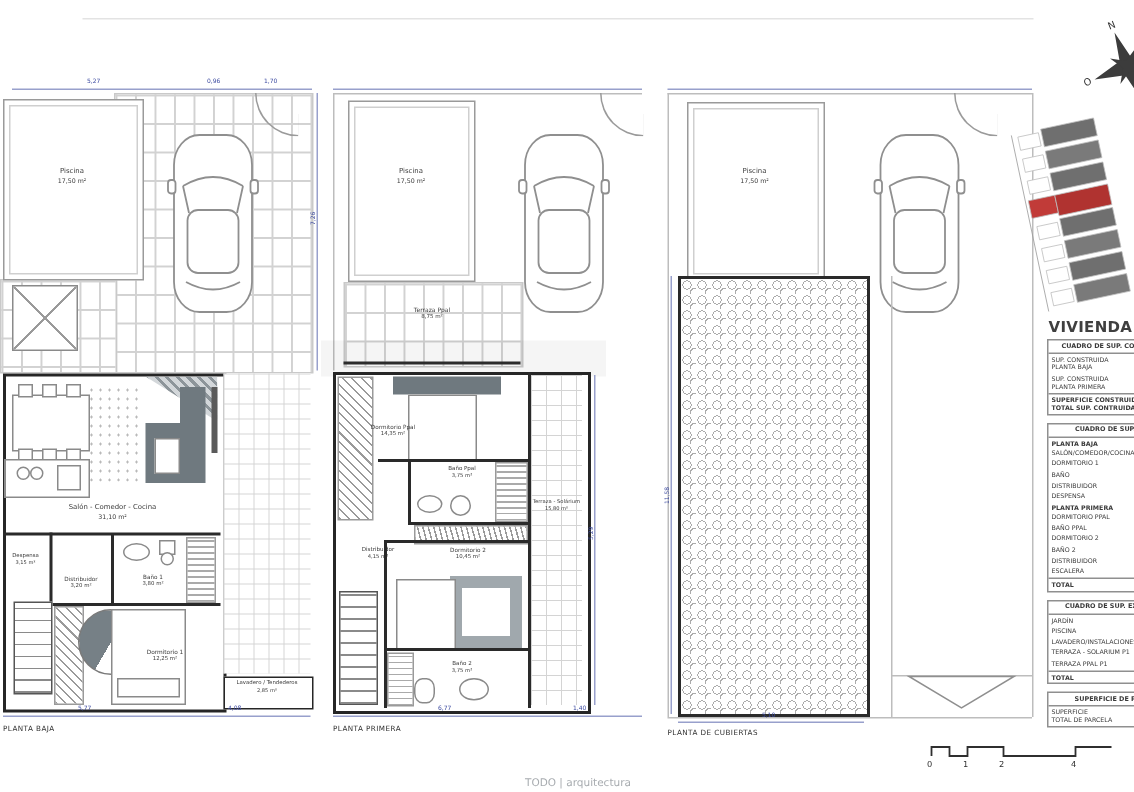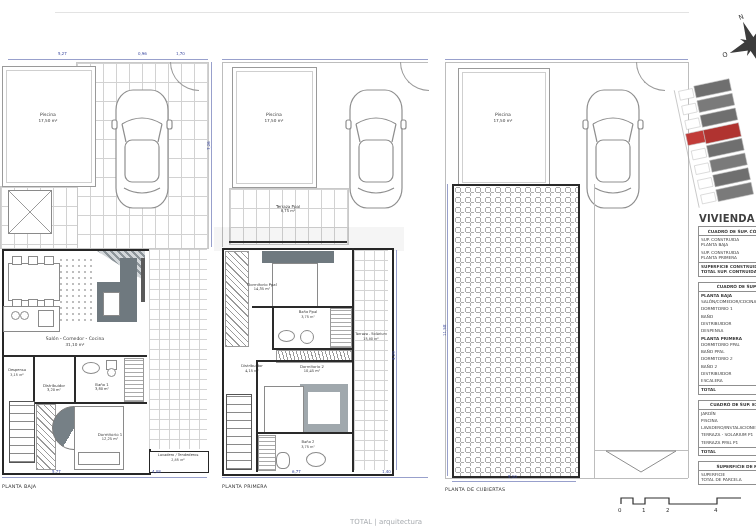--- a/index.html
+++ b/index.html
@@ -444,14 +444,14 @@
   </div>
 
   <svg class="abs" style="left:608px;top:490px;" width="150" height="28">
     <path d="M13 14 V8 H25 V14 H37 V8 H61 V14 H109 V8 H133" fill="none" stroke="#2f2f2f" stroke-width="1.2"></path>
   </svg>
   <div class="scaletick" style="left:618px;top:507px;">0</div>
   <div class="scaletick" style="left:642px;top:507px;">1</div>
   <div class="scaletick" style="left:666px;top:507px;">2</div>
   <div class="scaletick" style="left:714px;top:507px;">4</div>
 
-  <div class="logo">TOTAL | arquitectura</div>
+  <div class="logo">TODO | arquitectura</div>
 </div>
 
 </body></html>

